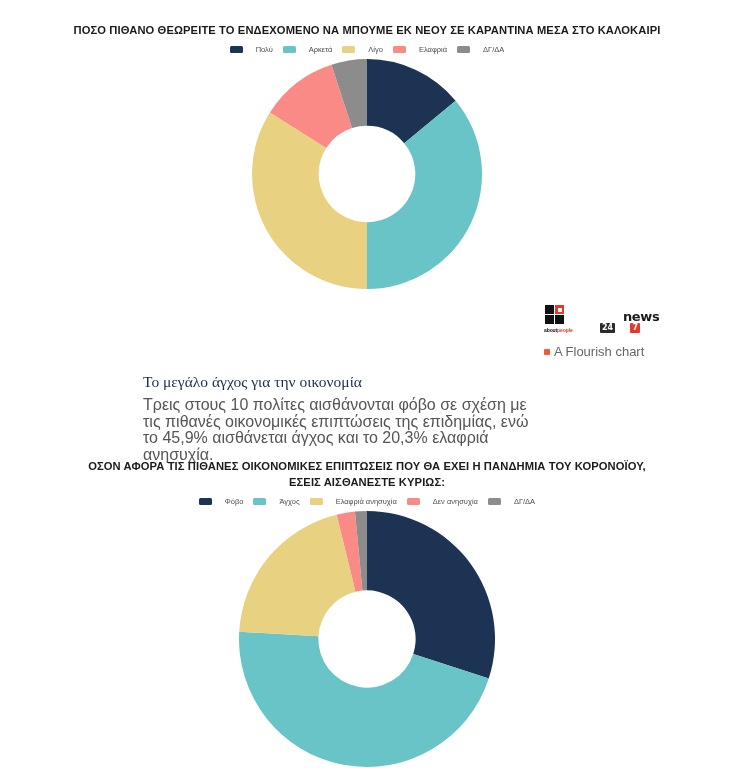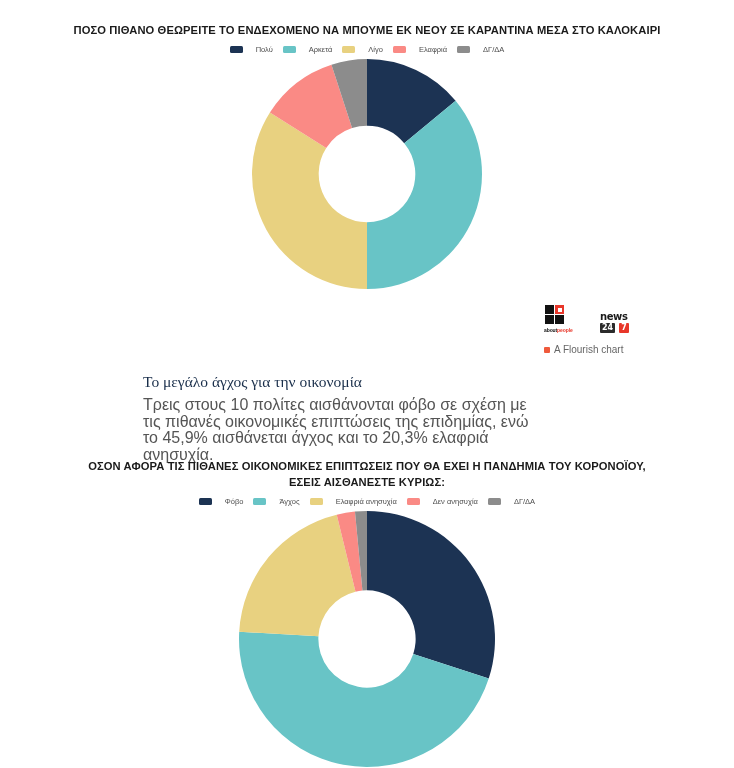--- a/index.html
+++ b/index.html
@@ -118,49 +118,51 @@
     font-weight: bold;
     letter-spacing: -0.1px;
     margin-top: 2px;
     line-height: 6px;
   }
   .ap-text .k1 { color: #111111; }
   .ap-text .k2 { color: #e8372a; }
 
   .logo-news247 { width: 40px; }
   .n247-word {
-    font-size: 10px;
+    font-size: 13px;
     font-weight: bold;
     letter-spacing: -0.4px;
     color: #1a1a1a;
     line-height: 11px;
     font-family: "DejaVu Sans", sans-serif;
+    margin-left: 23px;
   }
   .n247-nums {
     display: flex;
-    gap: 4px;
+    gap: 12px;
     margin-top: 1px;
+    justify-content: space-between;
   }
   .n247-box {
     font-size: 8px;
     font-weight: bold;
     color: #ffffff;
     line-height: 10px;
     padding: 0 2px;
     border-radius: 1px;
     font-family: "DejaVu Sans", sans-serif;
   }
   .n247-box.dark { background: #2b2b2b; }
   .n247-box.red  { background: #e8372a; }
 
   .flourish-credit {
     display: flex;
     align-items: center;
     gap: 4px;
-    font-size: 10px;
+    font-size: 13px;
     color: #666666;
   }
   .flourish-dot {
     width: 6px;
     height: 6px;
     background: #ef5a3c;
     border-radius: 1px;
     display: inline-block;
   }
 

